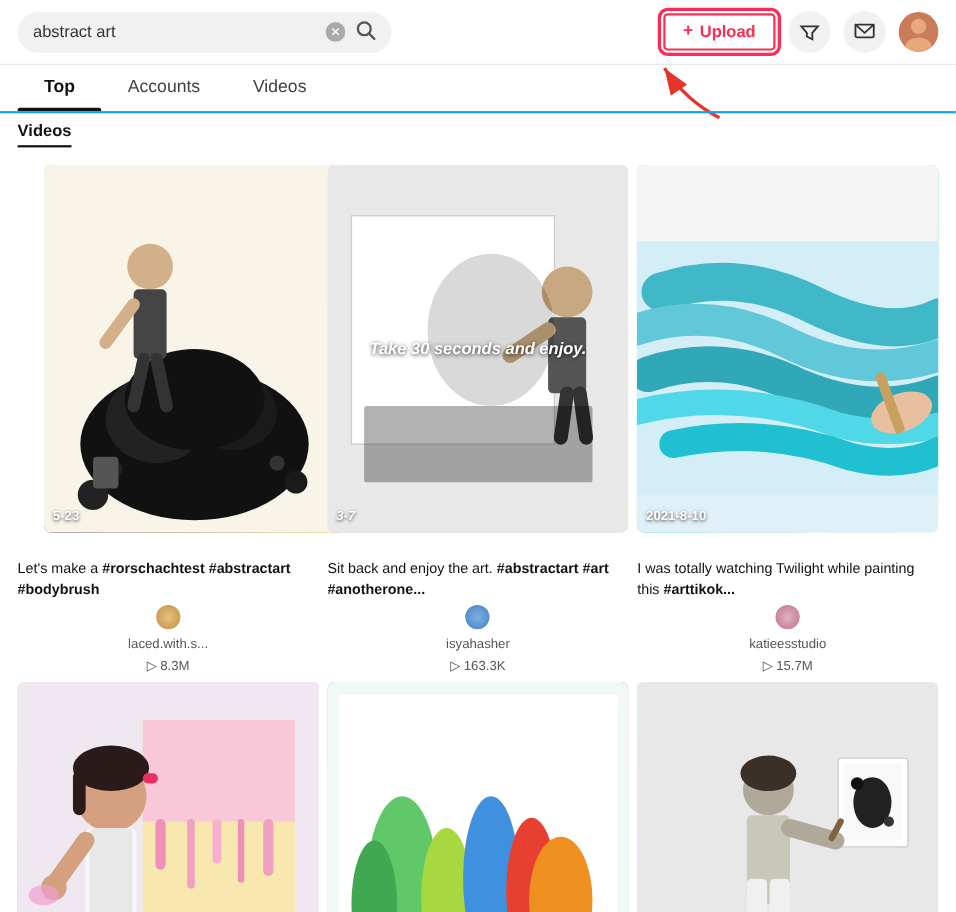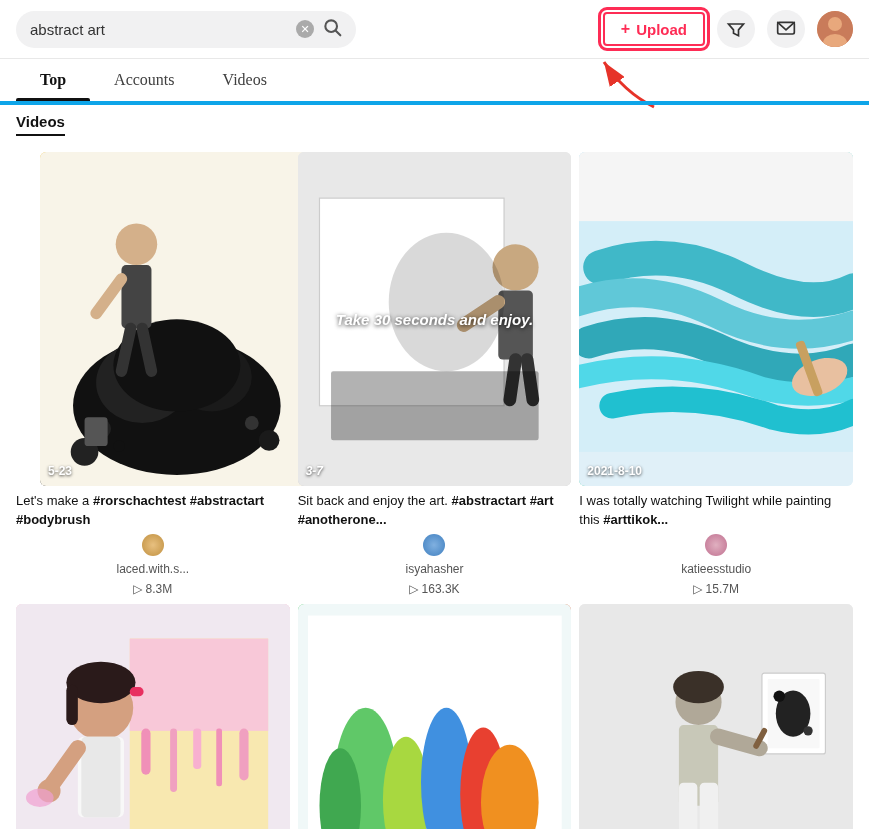--- a/index.html
+++ b/index.html
@@ -95,23 +95,22 @@
       cursor: pointer;
       overflow: hidden;
       display: flex;
       align-items: center;
       justify-content: center;
     }
 
     
     .tabs-container {
       padding: 0 16px;
-      border-bottom: 4px solid #0ea5e9;
+      border-bottom: 2px solid #0ea5e9;
       position: relative;
-      font-family: Liberation Serif, serif;
     }
     .tabs {
       display: flex;
       gap: 0;
     }
     .tab {
       padding: 12px 24px;
       font-size: 16px;
       color: #404040;
       cursor: pointer;
@@ -178,21 +177,21 @@
       transform: translate(-50%, -50%);
       color: white;
       font-size: 15px;
       font-weight: 600;
       text-align: center;
       text-shadow: 0 1px 4px rgba(0,0,0,0.8);
       line-height: 1.4;
       width: 80%;
     }
     .video-desc {
-      margin-top: 6px;
+      margin-top: 24px;
       font-size: 13px;
       color: #111;
       line-height: 1.4;
       overflow: hidden;
       display: -webkit-box;
       -webkit-line-clamp: 2;
       -webkit-box-orient: vertical;
     }
     .video-desc .hashtag { color: #111; font-weight: 600; }
     .video-meta {

